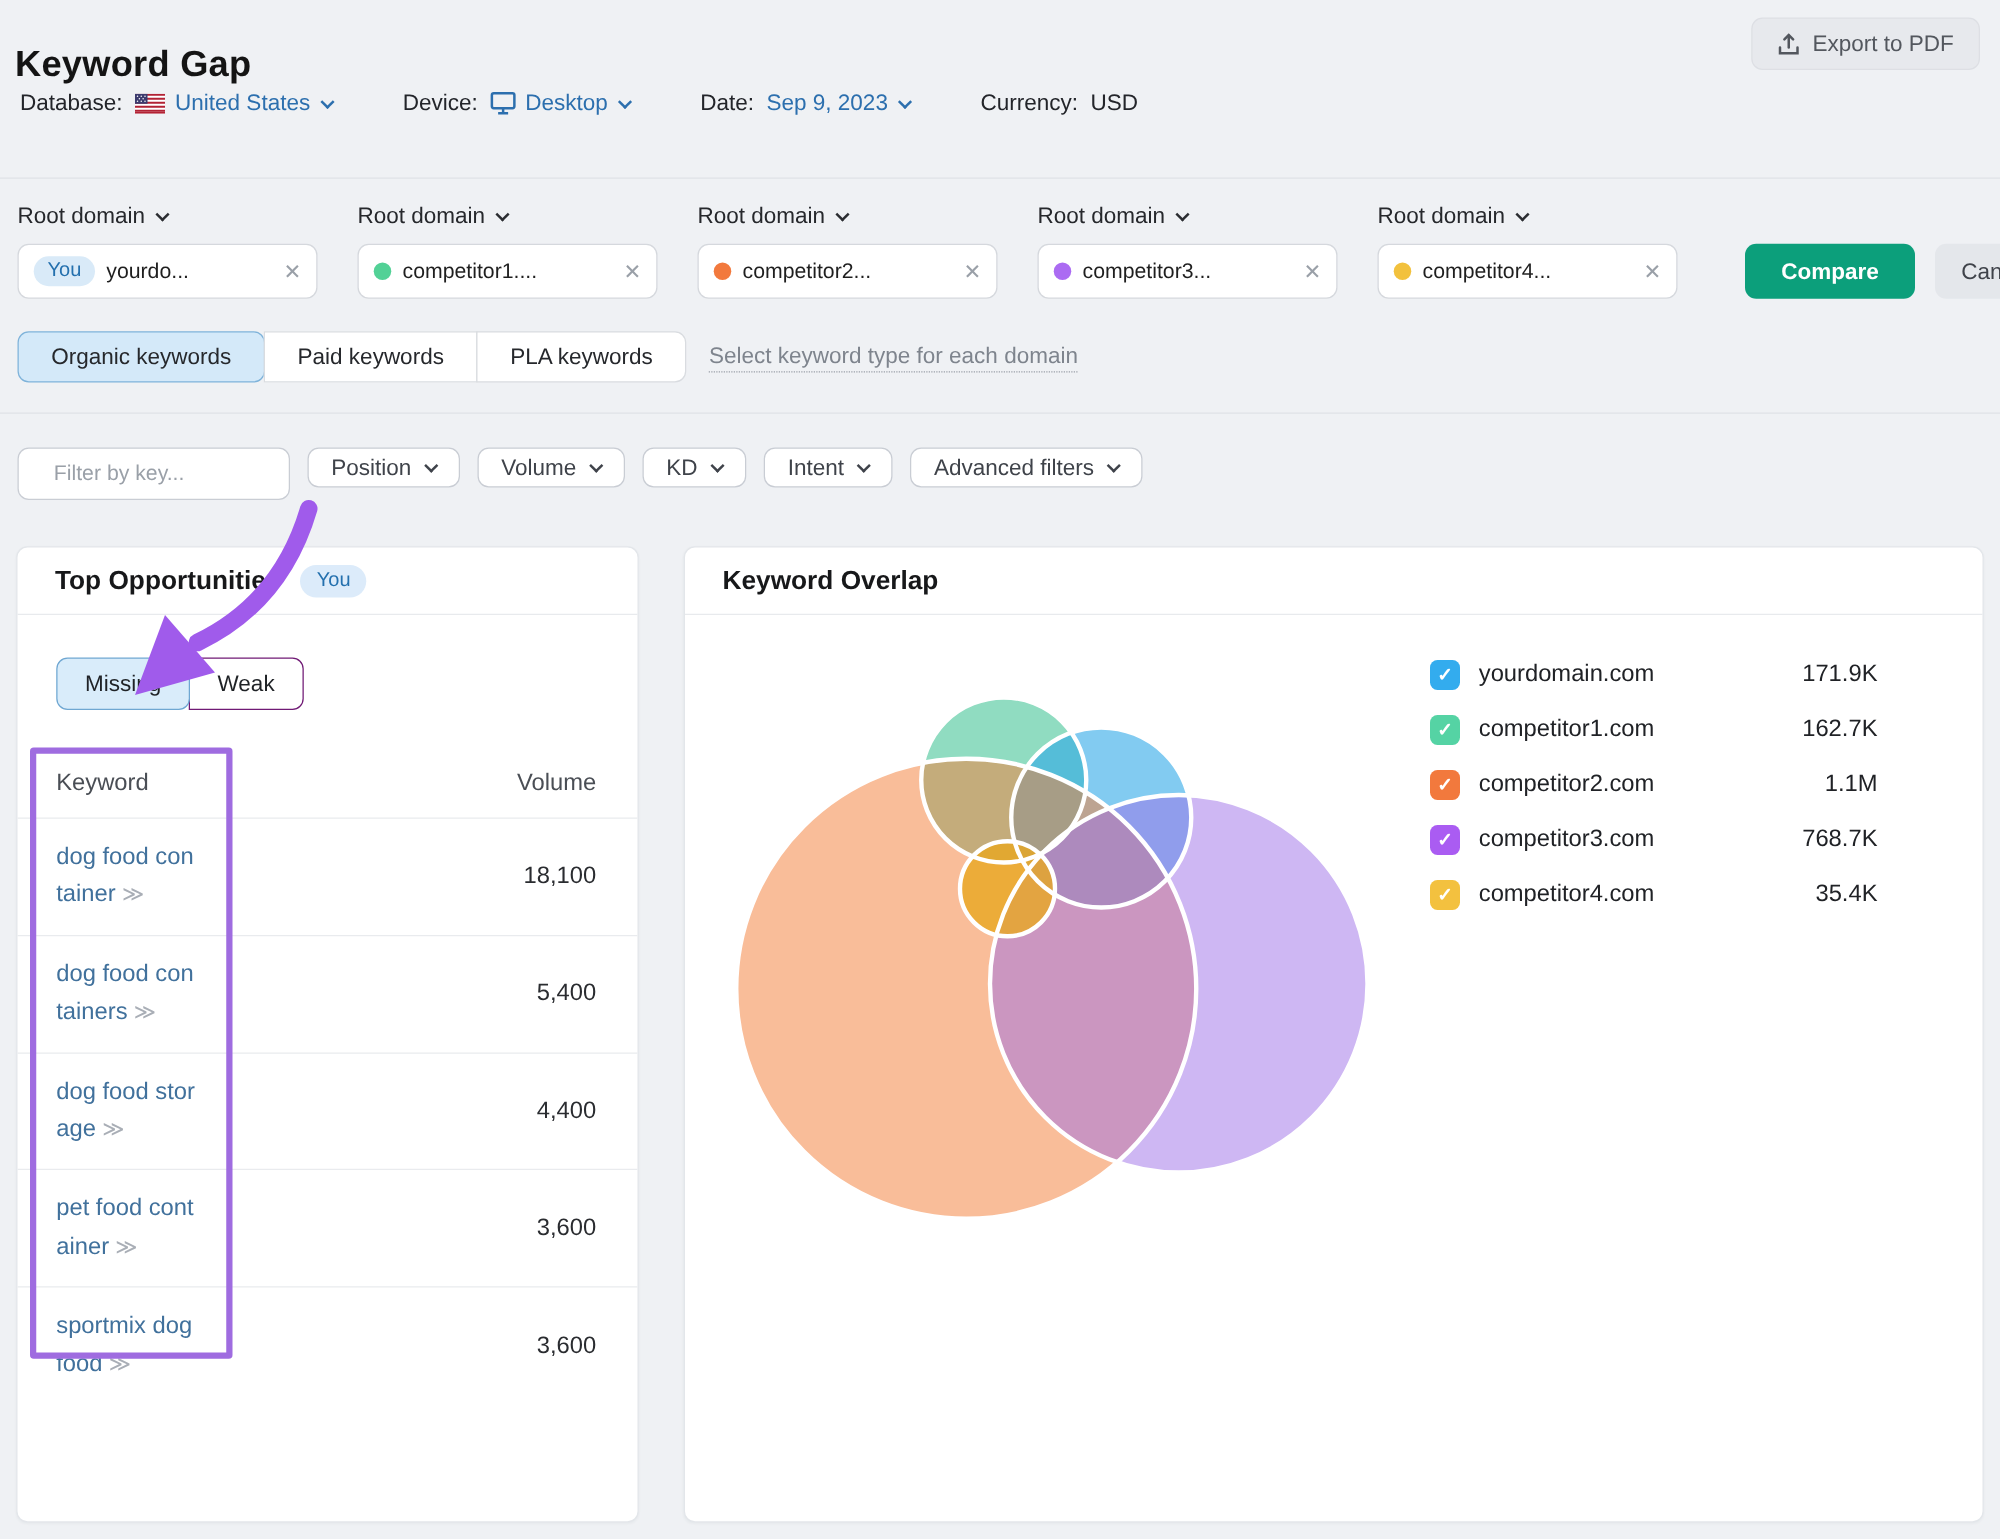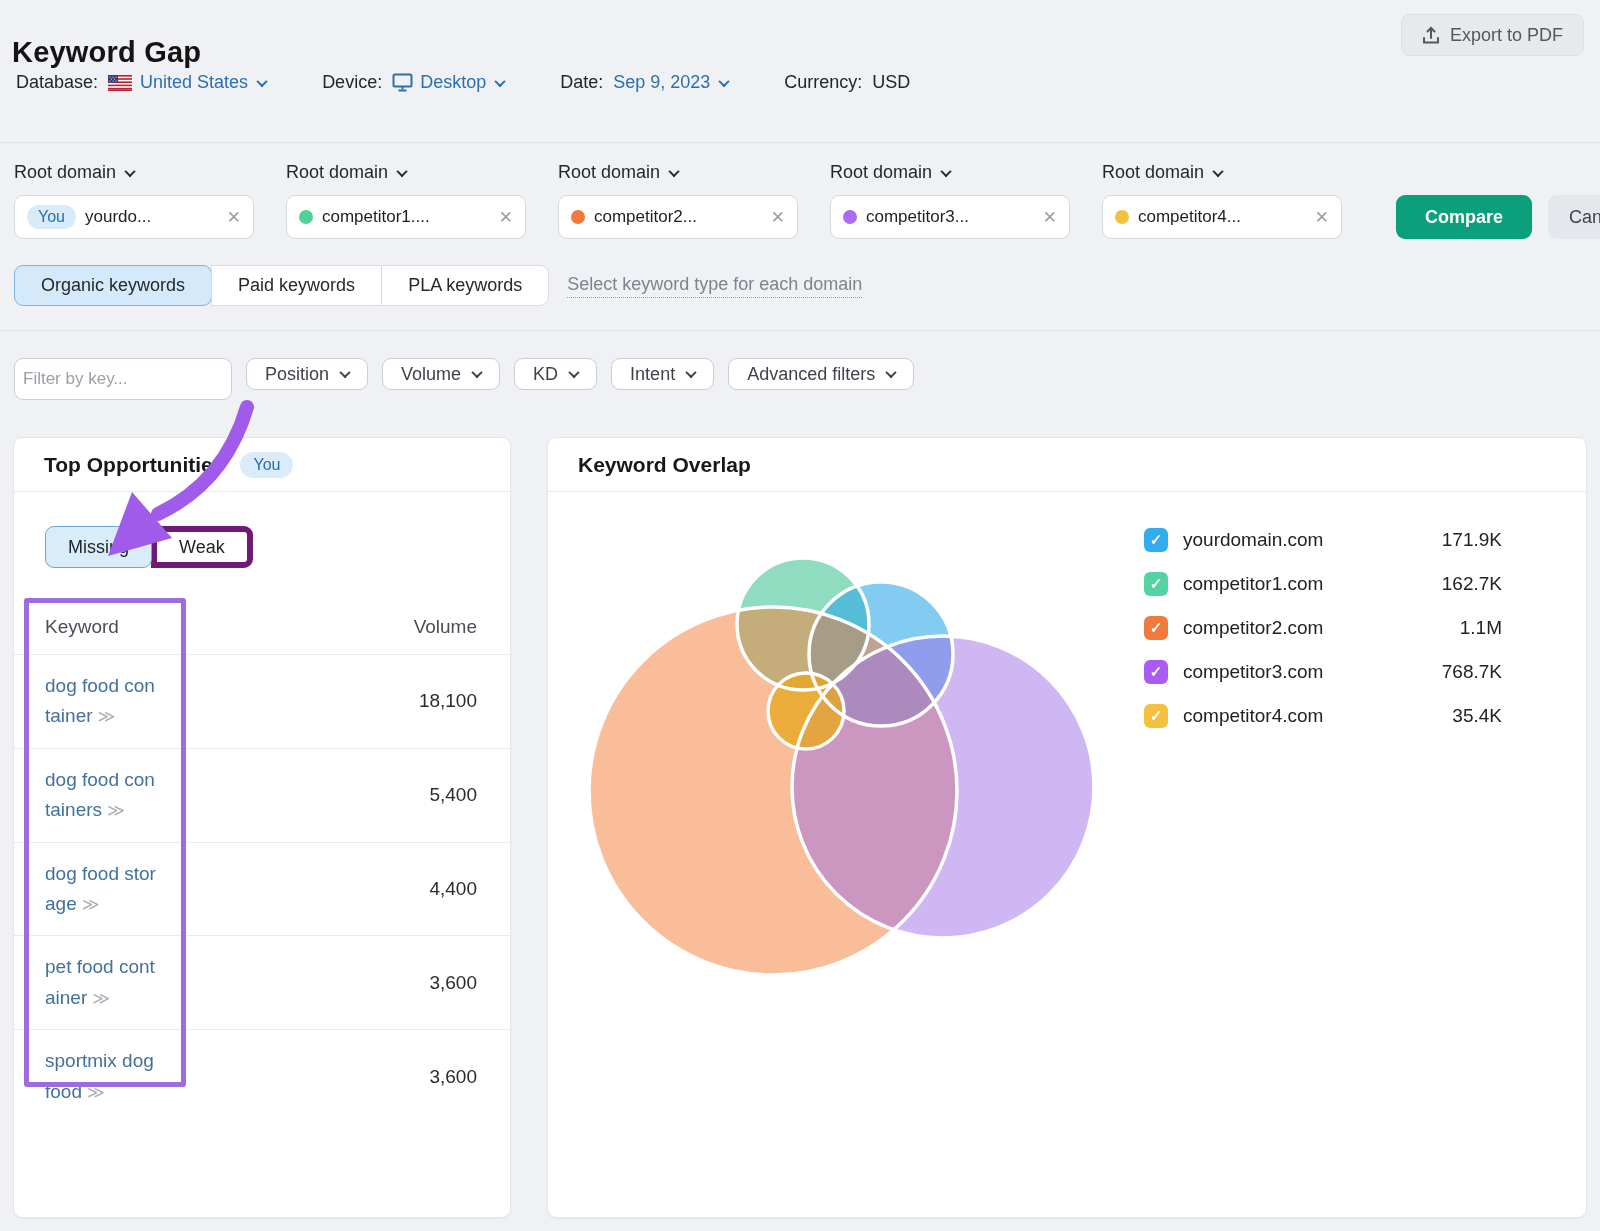--- a/index.html
+++ b/index.html
@@ -45,36 +45,36 @@
     background:#fff; border:1px solid #D9DCE0; cursor:pointer; }
   .tab.first { border-radius:9px 0 0 9px; }
   .tab.last { border-radius:0 9px 9px 0; }
   .tab.selected { background:#D4E9F9; border:1px solid #7FB3DA; border-radius:9px; }
   .tab + .tab { margin-left:-1px; }
   #kw-type-link { margin-left:18px; font-size:18px; color:#7E848D; border-bottom:1.5px dotted #9AA0A8; padding-bottom:2px; cursor:pointer; }
 
   
   #filter-row { left:14px; top:358px; display:flex; gap:14px; }
   #search-box { width:218px; height:42px; background:#fff; border:1px solid #C9CDD4; border-radius:9px; display:flex; overflow:hidden; }
-  #search-box input { flex:1; border:none; outline:none; padding:0 8px; font-size:17px; color:#3F434A; font-family:inherit; background:transparent; }
+  #search-box input { flex:1; border:none; outline:none; padding:0 28px; font-size:17px; color:#3F434A; font-family:inherit; background:transparent; }
   #search-box input::placeholder { color:#9AA0A8; }
   .dd-btn { height:32px; background:#fff; border:1px solid #C9CDD4; border-radius:9px; padding:0 18px; display:flex; align-items:center; font-size:18px; color:#3F434A; cursor:pointer; }
   .dd-btn .chev { border-color:#3F434A; margin-left:12px; }
 
   
   .card { position:absolute; background:#fff; border:1px solid #E3E6EA; border-radius:9px; box-shadow:0 1px 2px rgba(30,40,60,.04); }
   #left-card { left:13px; top:437px; width:498px; height:781px; }
   #right-card { left:547px; top:437px; width:1040px; height:781px; }
   .card-head { height:54px; display:flex; align-items:center; padding:0 30px; border-bottom:1px solid #E8EAED; gap:16px; }
   .card-title { font-size:21px; font-weight:bold; color:#17181A; }
   .you-pill { background:#DCEBFA; color:#2470AE; font-size:16px; border-radius:14px; padding:4px 13px; }
 
   
   #mw-toggle { position:absolute; left:31px; top:88px; display:flex; }
-  .seg { height:42px; display:flex; align-items:center; padding:0 22px; font-size:18px; color:#1F2226; background:#fff; border:6px solid #701a75; cursor:pointer; }
+  .seg { height:42px; display:flex; align-items:center; padding:0 22px; font-size:18px; color:#1F2226; background:#fff; border:1px solid #701a75; cursor:pointer; }
   .seg.on { background:#D9ECFA; border:1px solid #6FA7D2; border-radius:9px; position:relative; z-index:1; }
   .seg.off { border-radius:0 9px 9px 0; margin-left:-1px; }
   #opps-table { position:absolute; left:0; top:160px; width:100%; }
   .t-head { display:flex; padding:18px 33px 16px 31px; font-size:19px; color:#4A4E55; }
   .t-head .c2, .t-row .c2 { flex:1; text-align:right; }
   .t-row { display:flex; border-top:1px solid #E9EBEE; padding:16px 33px 16px 31px; min-height:88px; align-items:center; }
   .kw-cell { width:112px; font-size:19px; line-height:1.6; }
   .kw-link { color:#41719C; cursor:pointer; word-break:break-all; }
   .kw-arrow { color:#A9AEB6; font-size:17px; margin-left:5px; cursor:pointer; }
   .vol { font-size:19px; color:#2A2C30; }

